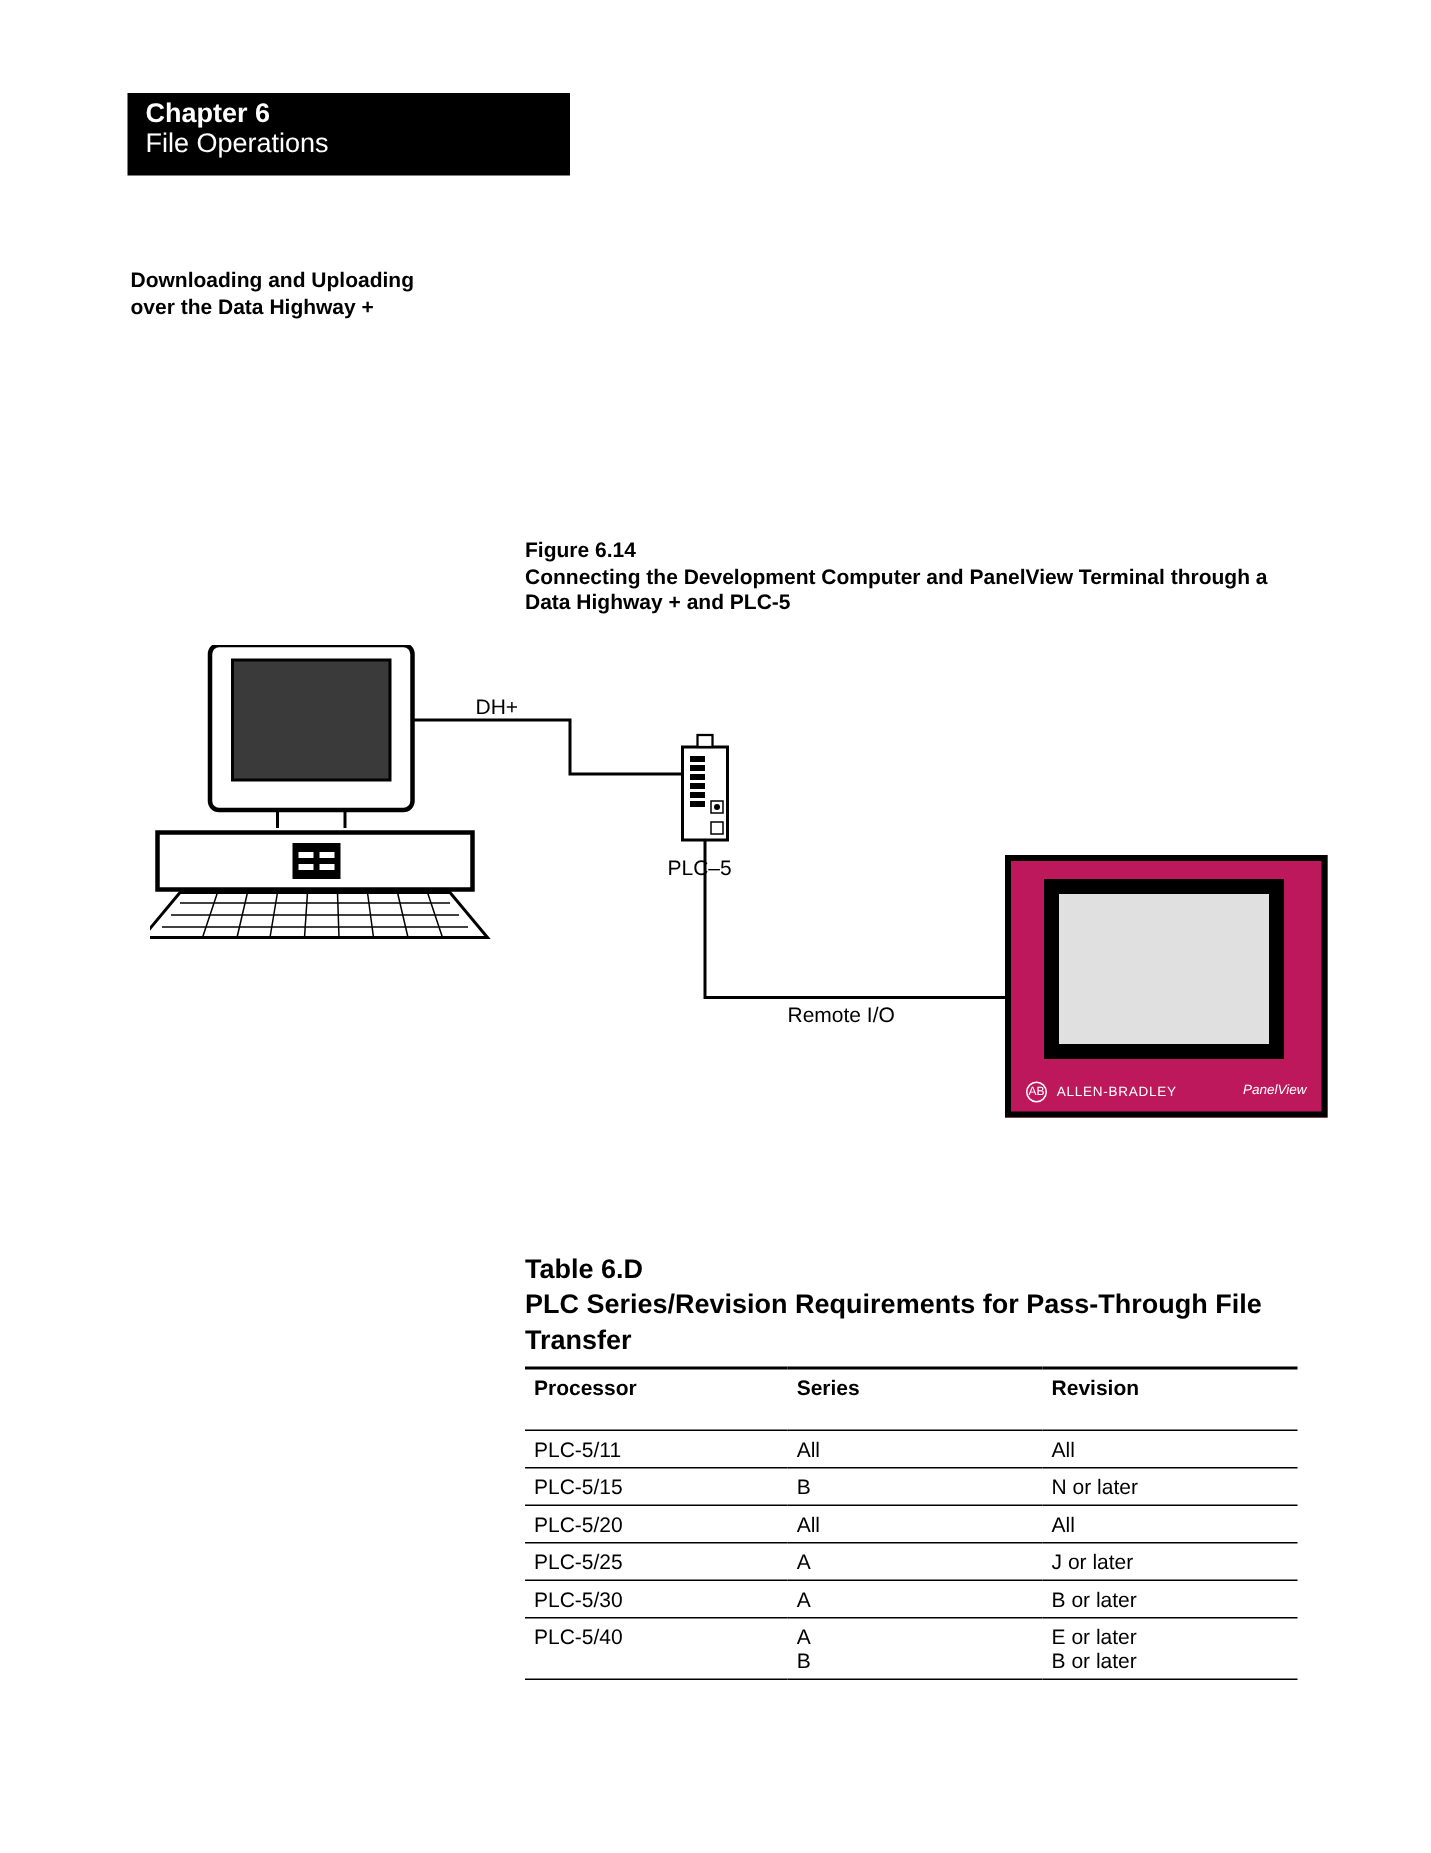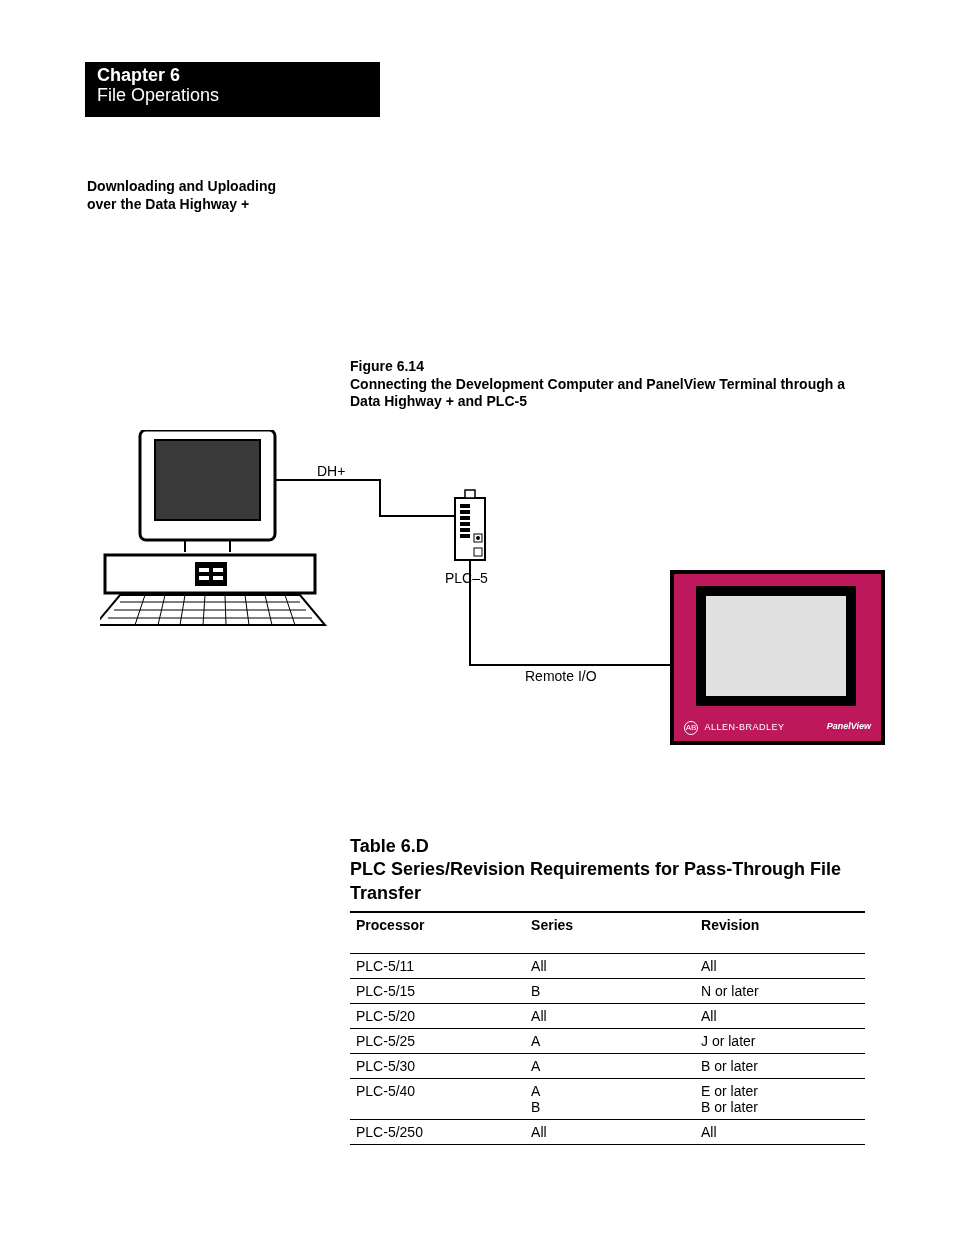--- a/index.html
+++ b/index.html
@@ -97,21 +97,21 @@
     width: 12px; height: 12px;
     border: 1px solid #fff;
     border-radius: 50%;
     margin-right: 4px;
     vertical-align: middle;
     font-size: 8px;
     text-align: center;
     line-height: 12px;
   }
   .panelview-footer .brand { letter-spacing: 0.5px; }
-  .panelview-footer .pv { font-style: italic; font-weight: bold; }
+  .panelview-footer .pv { font-style: italic; font-weight: normal; }
 
   
   .table-block {
     position: absolute;
     left: 350px;
     top: 835px;
     width: 515px;
   }
   .table-caption { font-size: 18px; font-weight: bold; line-height: 1.3; margin-bottom: 6px; }
   table.plc {
@@ -269,22 +269,17 @@
           <td class="col2">A</td>
           <td class="col3">B or later</td>
         </tr>
         <tr>
           <td class="col1">PLC-5/40</td>
           <td class="col2" style="white-space: pre-line;">A
 B</td>
           <td class="col3" style="white-space: pre-line;">E or later
 B or later</td>
         </tr>
-        <tr>
-          <td class="col1">PLC-5/250</td>
-          <td class="col2">All</td>
-          <td class="col3">All</td>
-        </tr>
       </tbody>
     </table>
   </div>
 
 </div>
 
 </body></html>

